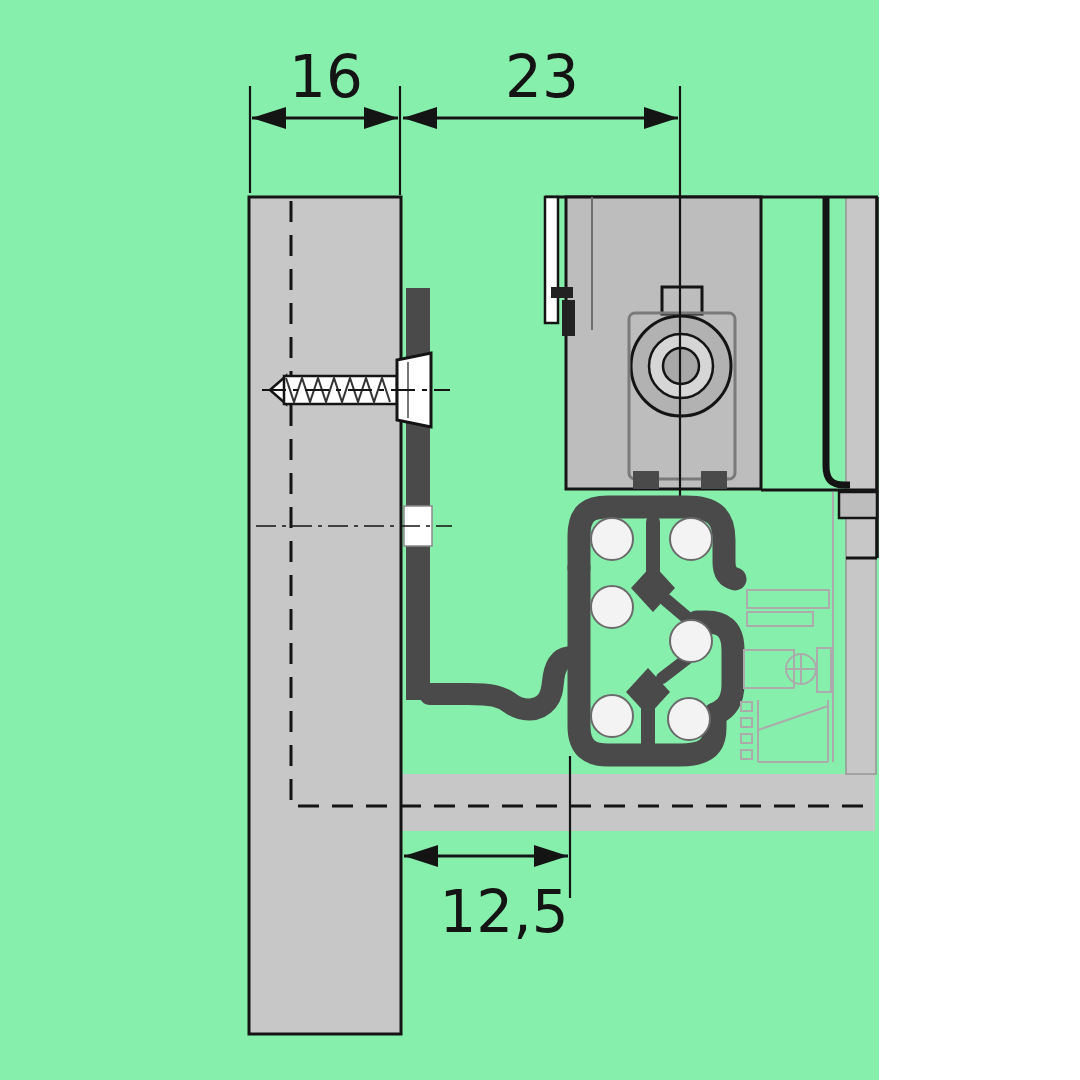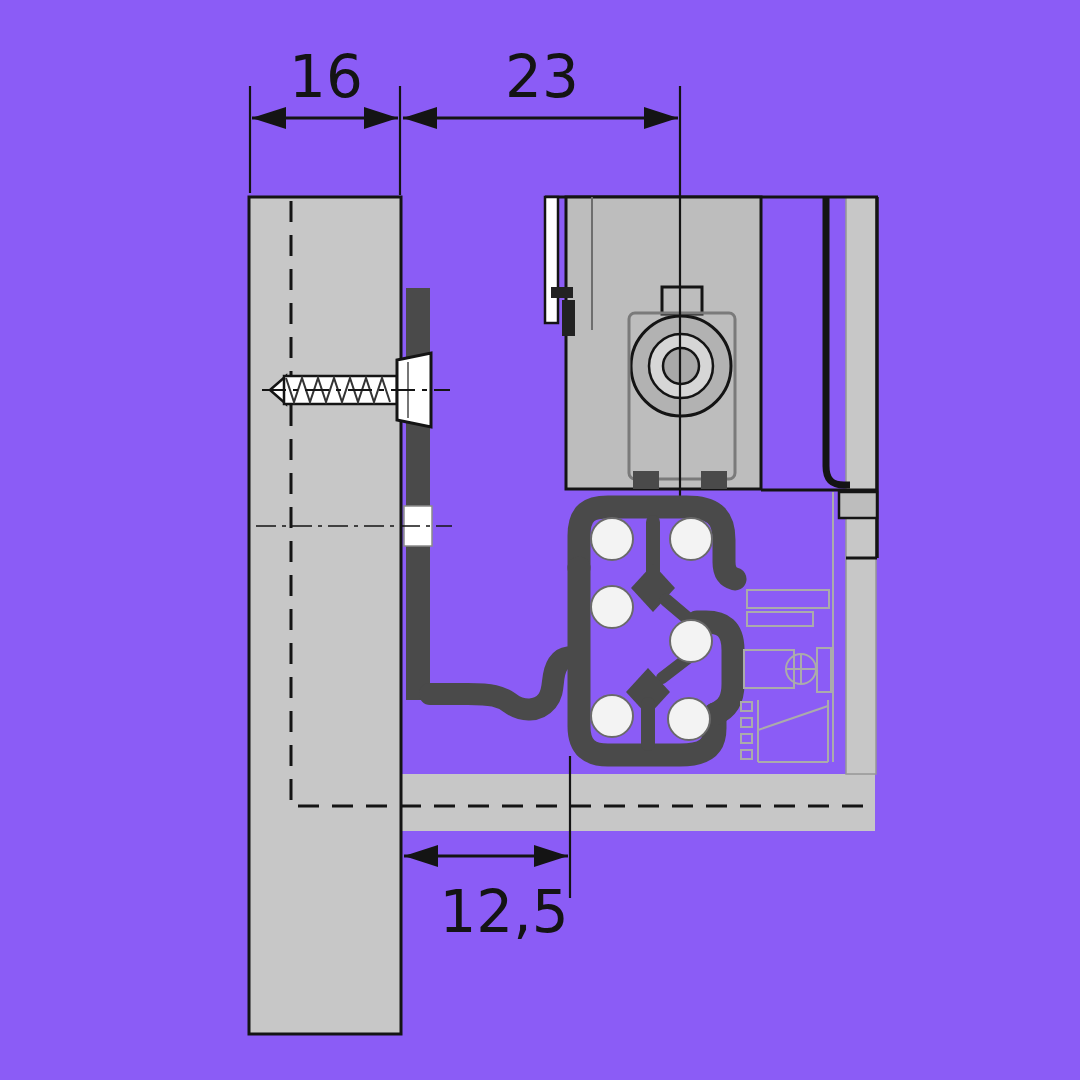--- a/index.html
+++ b/index.html
@@ -1,21 +1,21 @@
 <!DOCTYPE html>
 <html style="--line: #141414; --panel: #c7c7c7; --body: #bdbdbd; --dark: #4a4a4a; --ghost: #ababab; --ball: #f3f3f3; --roller_outer: #b2b2b2; --roller_mid: #d6d6d6; --roller_inner: #a8a8a8;"><head>
 <meta charset="utf-8">
 <style>
   :root{
     --line:#141414; --panel:#c7c7c7; --body:#bdbdbd; --dark:#4a4a4a;
     --ghost:#ababab; --ball:#f3f3f3;
     --roller_outer:#b2b2b2; --roller_mid:#d6d6d6; --roller_inner:#a8a8a8;
   }
   html,body{margin:0;padding:0;background:#fff;}
-  .canvas{width:1080px;height:1080px;background:#8b5cf6;position:relative;overflow:hidden;}
+  .canvas{width:879px;height:1080px;background:#86efac;position:relative;overflow:hidden;}
   svg{display:block;}
   .st-line{stroke:var(--line);}
   .fill-line{fill:var(--line);}
   .panel{fill:var(--panel);}
   .body{fill:var(--body);}
   .dark{fill:var(--dark);}
   .st-dark{stroke:var(--dark);fill:none;stroke-linecap:round;stroke-linejoin:round;}
   .ghost{stroke:var(--ghost);fill:none;stroke-width:2;}
   .ball{fill:var(--ball);stroke:#6a6a6a;stroke-width:2;}
   text.dim{font-family:"DejaVu Sans","Liberation Sans",sans-serif;font-size:58px;fill:var(--line);}

